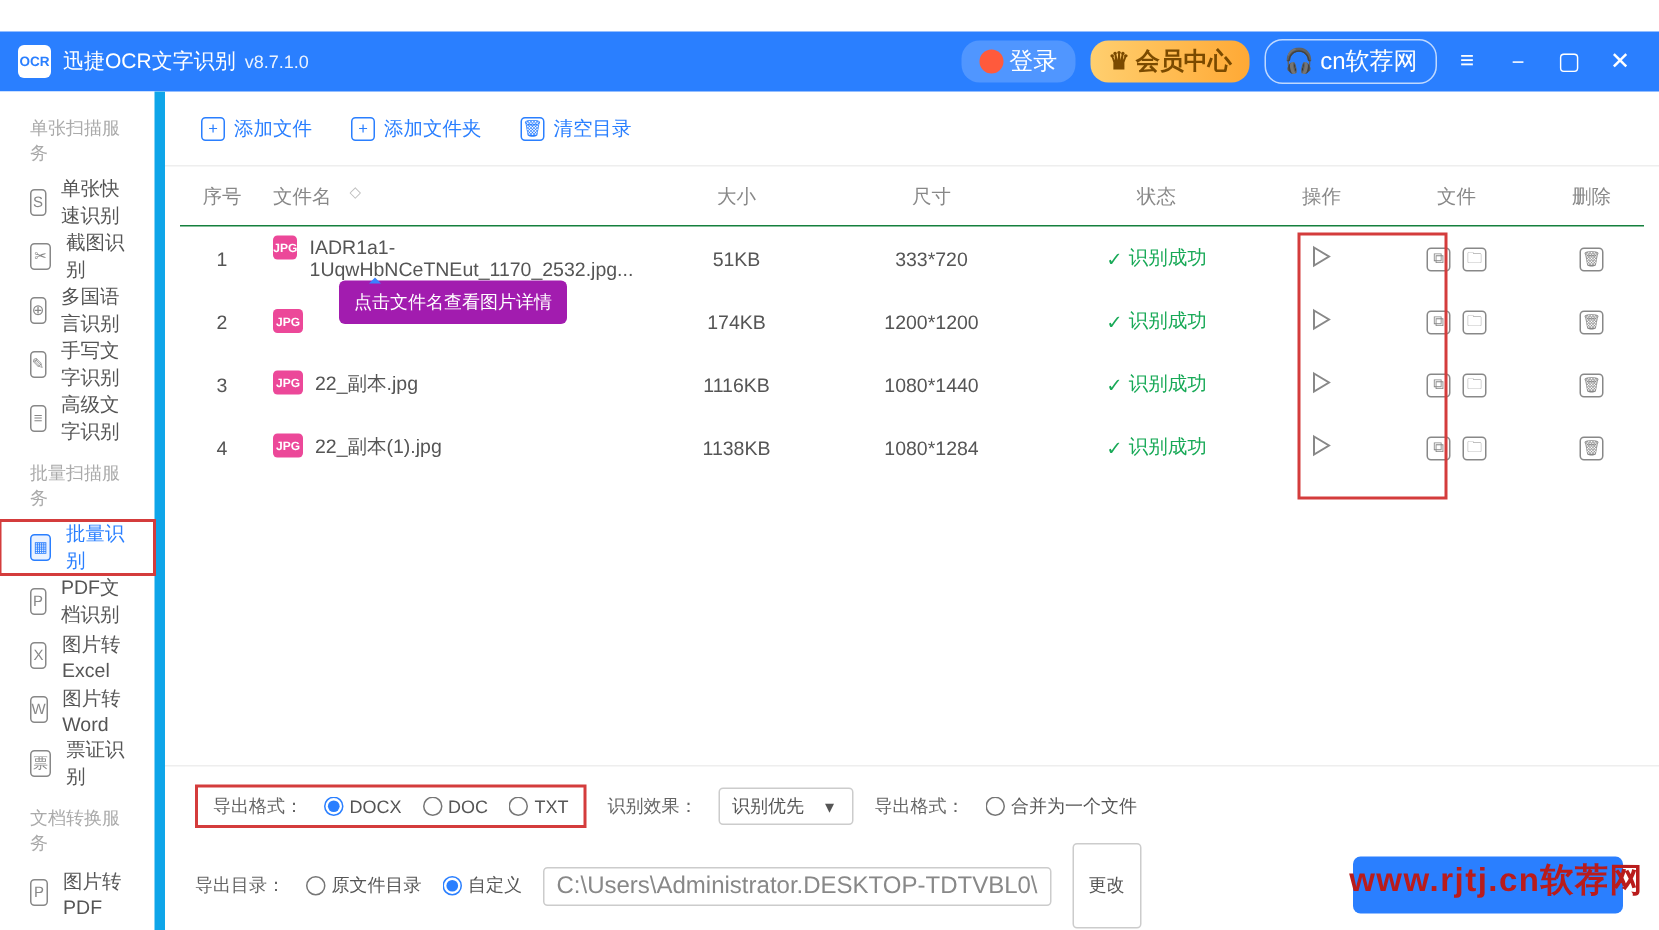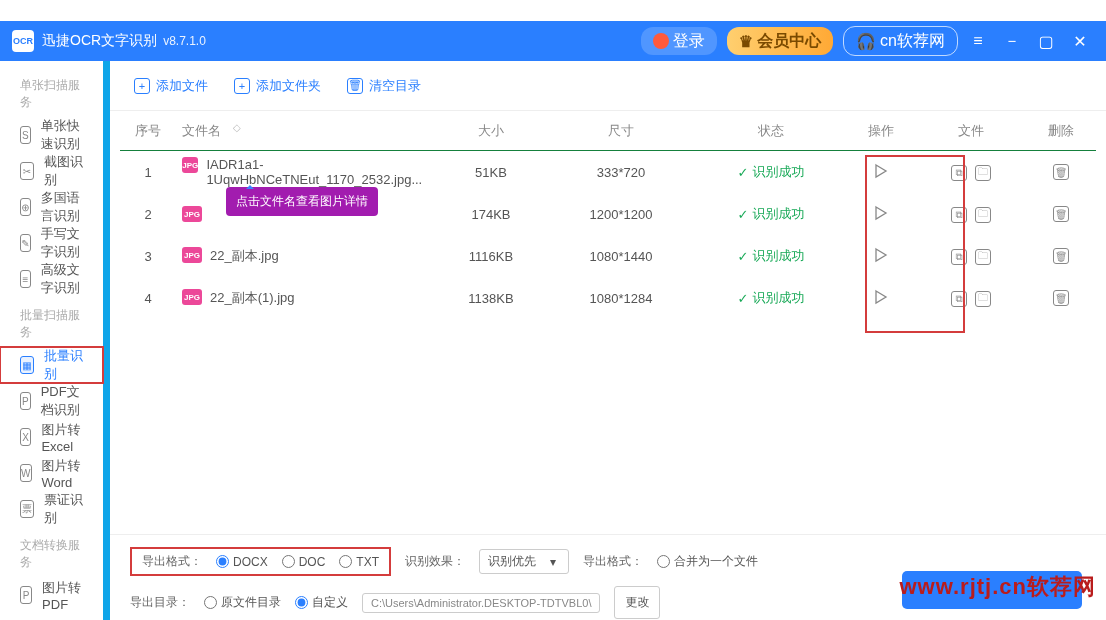--- a/index.html
+++ b/index.html
@@ -52,22 +52,22 @@
   .tooltip { position: absolute; left: 272px; top: 168px; background: #a21caf; color: #fff; font-size: 12px; padding: 6px 10px; border-radius: 4px; white-space: nowrap; margin-left: 36px; }
   .tooltip::before { content:""; position:absolute; left:20px; top:-6px; border:4px solid transparent; border-bottom-color:#3b82ff; }
   
   .footer { border-top: 1px solid #eee; padding: 12px 20px; font-size: 12px; color: #555; }
   .frow { display: flex; align-items: center; gap: 14px; margin-bottom: 10px; }
   .flabel { color: #666; }
   .radio { display: inline-flex; align-items: center; gap: 4px; }
   .radio input { accent-color: #2a7fff; }
   .formatbox { display: inline-flex; align-items: center; gap: 14px; border: 2px solid #d43c3c; padding: 4px 10px; }
   .select { border: 1px solid #ccc; border-radius: 3px; padding: 3px 8px; display: inline-flex; align-items: center; gap: 14px; min-width: 90px; }
-  .pathbox { border: 1px solid #ccc; border-radius: 3px; padding: 3px 8px; min-width: 220px; color: #888; font-size: 11px; overflow: hidden; text-overflow: ellipsis; white-space: nowrap; }
-  .chgbtn { border: 1px solid #ccc; border-radius: 3px; padding: 7px 10px; }
+  .pathbox { border: 1px solid #ccc; border-radius: 3px; padding: 3px 8px; min-width: 220px; color: #888; font-size: 16px; overflow: hidden; text-overflow: ellipsis; white-space: nowrap; }
+  .chgbtn { border: 1px solid #ccc; border-radius: 3px; padding: 19px 10px; }
   .bigbtn { position: absolute; right: 24px; bottom: 32px; width: 180px; height: 38px; background: #2a7fff; border-radius: 5px; }
   
   .watermark { position: absolute; right: 10px; bottom: 18px; font-size: 22px; font-weight: 700; color: #b91c1c; letter-spacing: 1px; pointer-events: none; }
 </style>
 </head>
 <body>
 
 <div class="titlebar">
   <div class="logo">OCR</div>
   <span class="appname">迅捷OCR文字识别</span>

